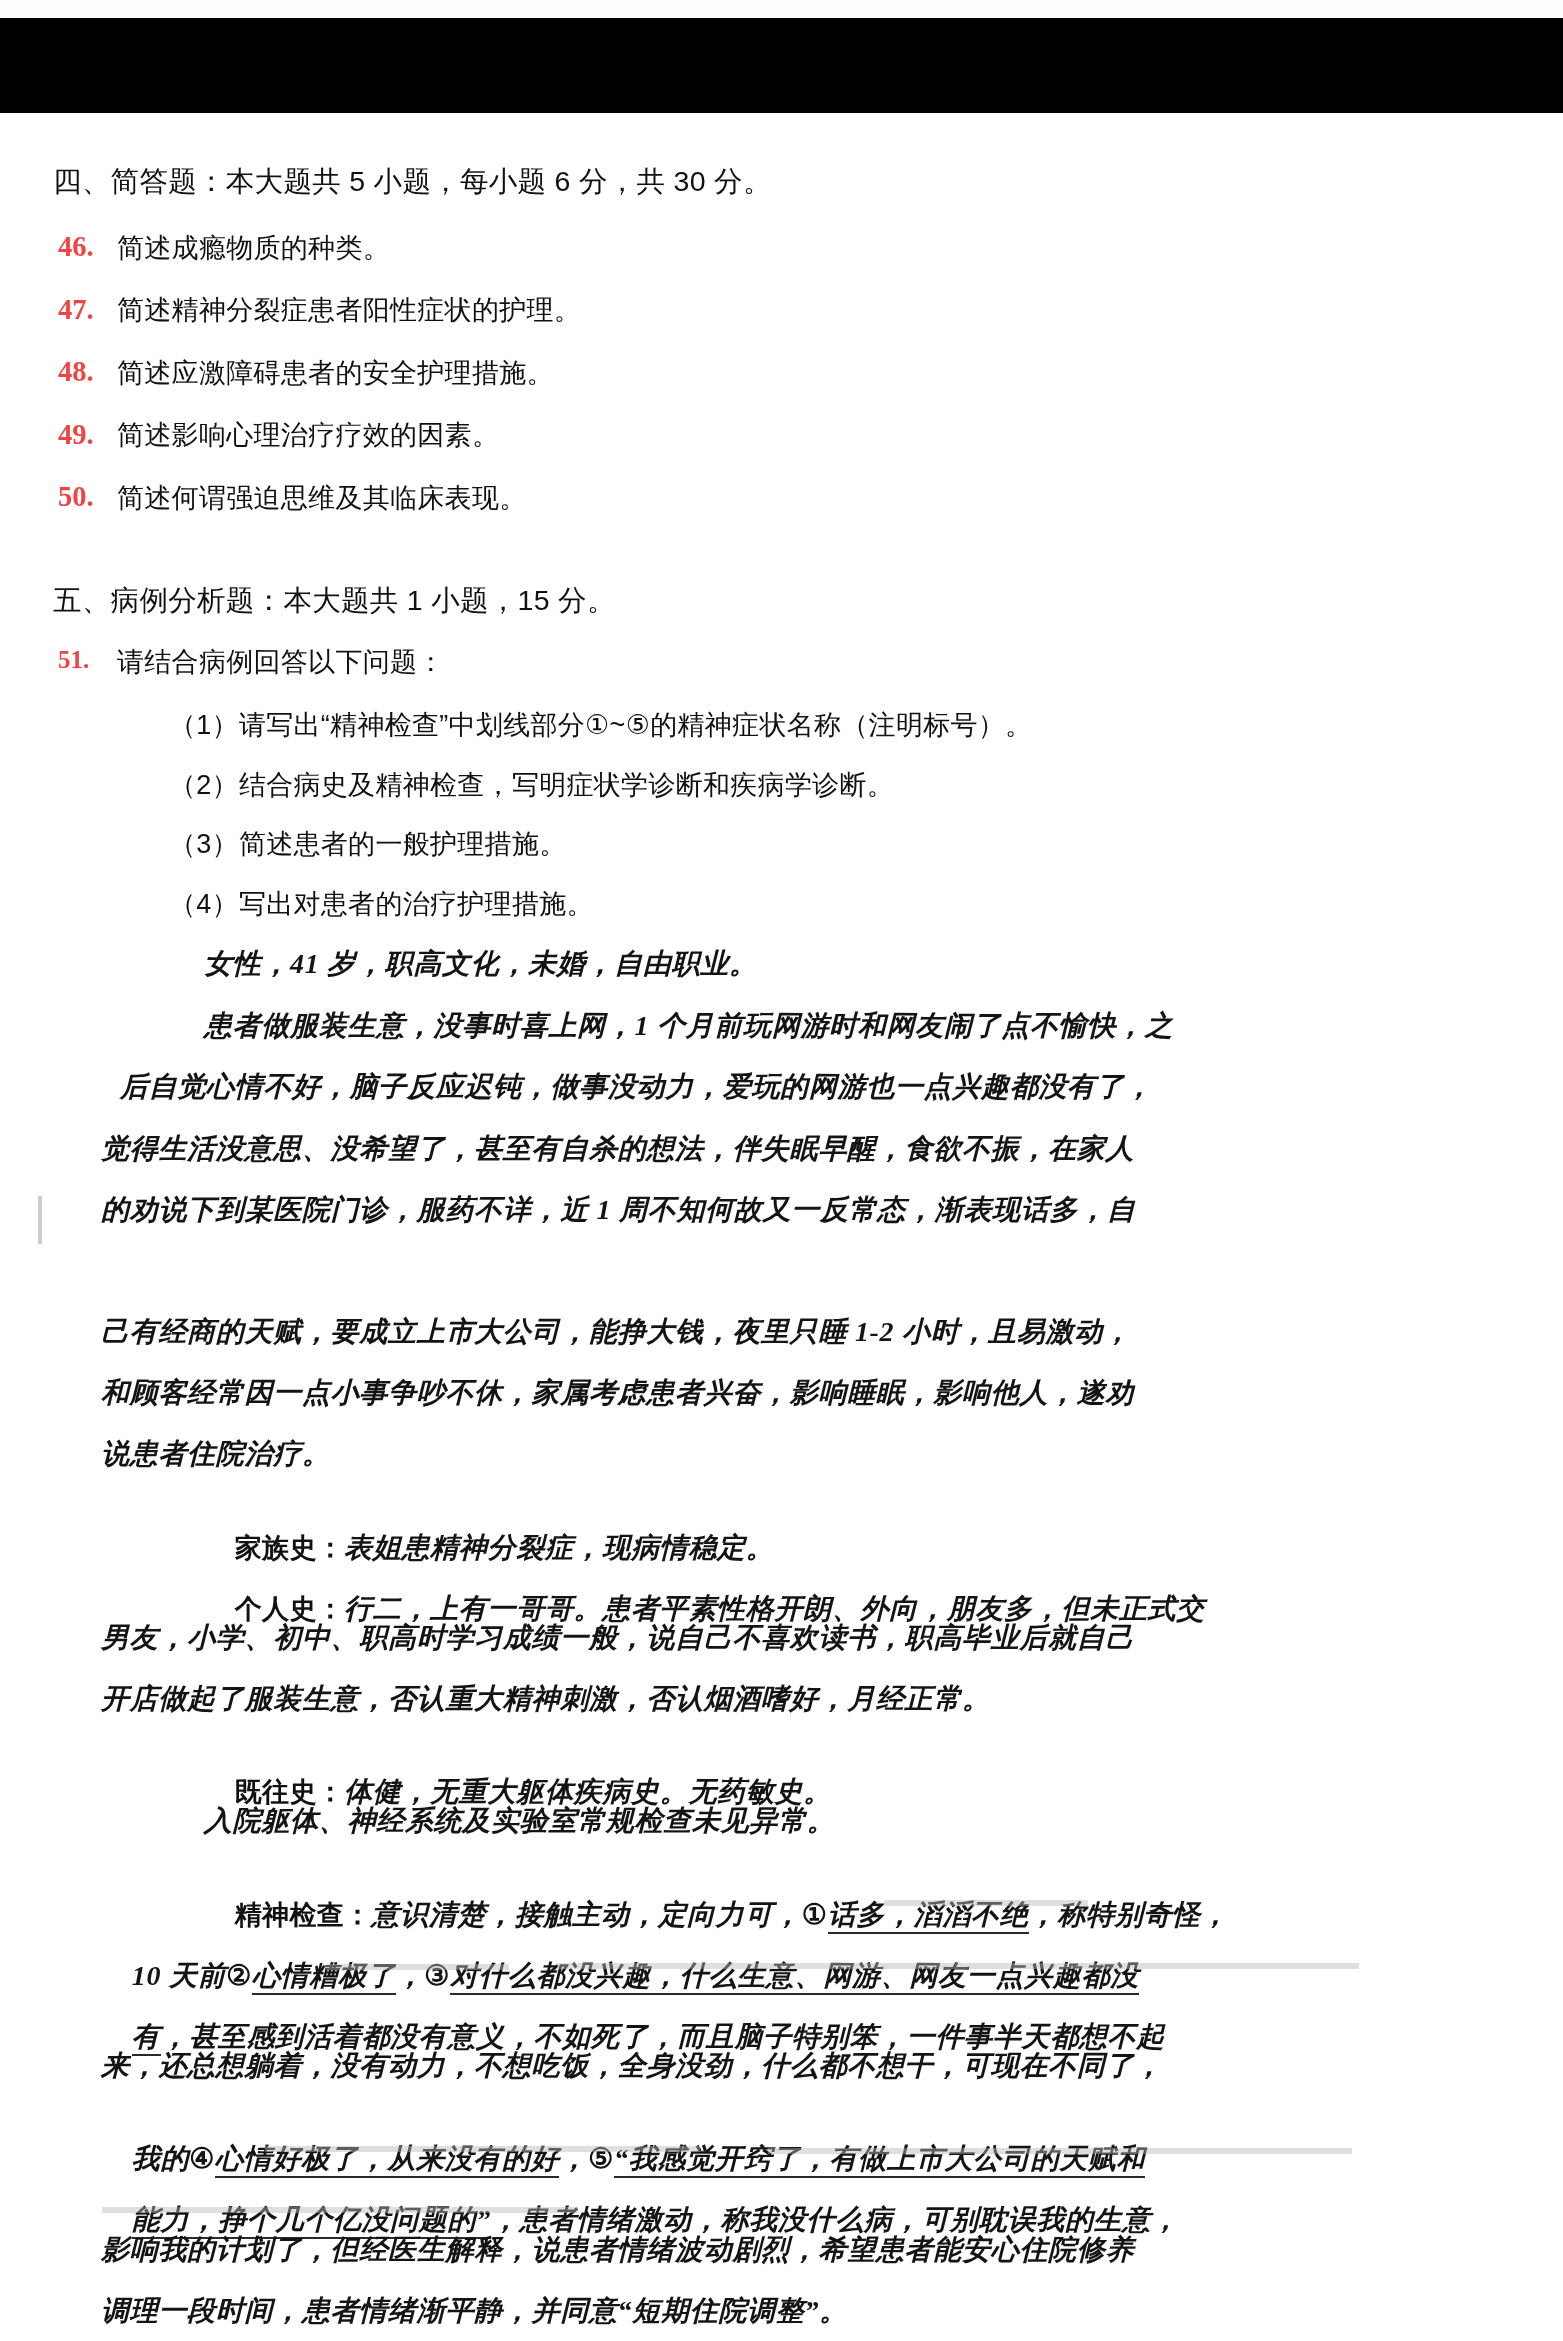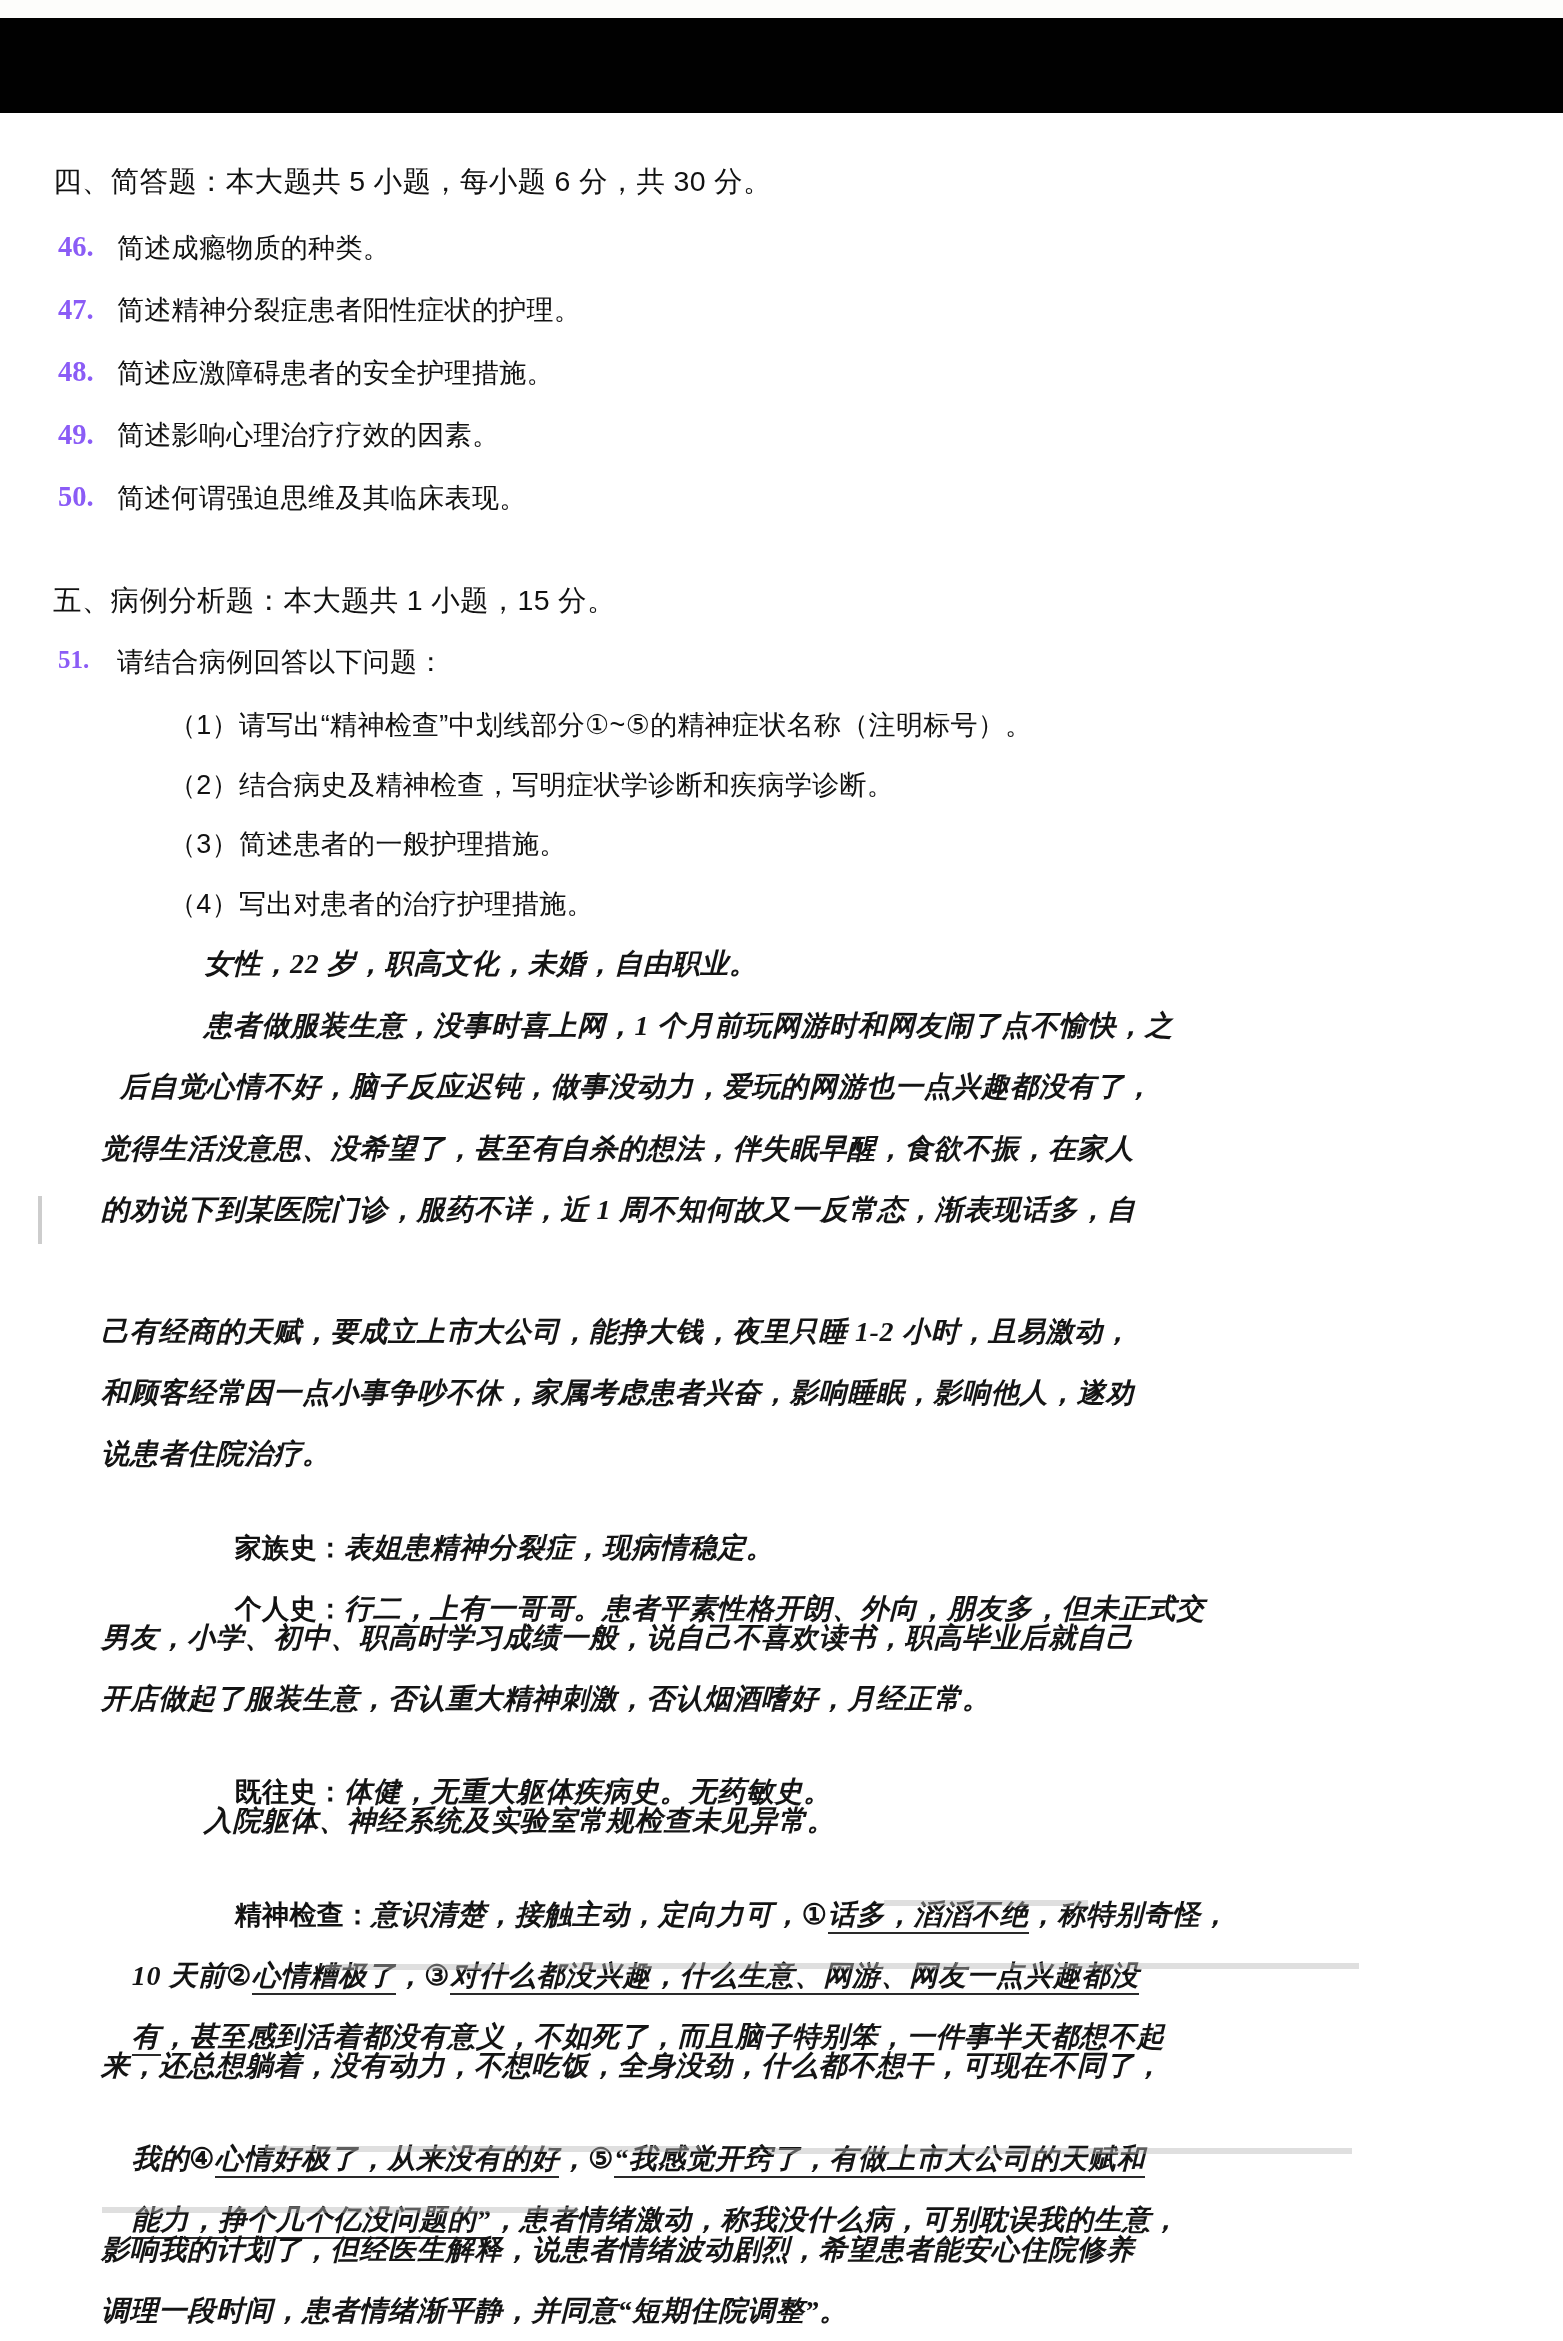--- a/index.html
+++ b/index.html
@@ -49,21 +49,21 @@
     left: 0;
     top: 113px;
     width: 1563px;
     height: 2228px;
     background: #ffffff;
   }
 
   
   .blk {
     position: absolute;
-    color: #8b5cf6;
+    color: #ef4444;
     white-space: pre;
   }
 
   
   .hei {
     font-family: "Liberation Sans", "DejaVu Sans", sans-serif;
     font-weight: normal;
     font-size: 27px;
     letter-spacing: 0.3px;
     color: #111;
@@ -139,21 +139,21 @@
   <div class="blk hei" style="left:53px; top:582px; font-size:28.5px;">五、病例分析题：本大题共 1 小题，15 分。</div>
 
   <div class="blk hei-num" style="left:58px; top:646px; font-size:25px;">51.</div>
   <div class="blk hei" style="left:117px; top:644px;">请结合病例回答以下问题：</div>
 
   <div class="blk hei" style="left:169px; top:707px;">（1）请写出“精神检查”中划线部分①~⑤的精神症状名称（注明标号）。</div>
   <div class="blk hei" style="left:169px; top:767px;">（2）结合病史及精神检查，写明症状学诊断和疾病学诊断。</div>
   <div class="blk hei" style="left:169px; top:826px;">（3）简述患者的一般护理措施。</div>
   <div class="blk hei" style="left:169px; top:886px;">（4）写出对患者的治疗护理措施。</div>
 
-  <div class="blk kai" style="left:204px; top:945px;">女性，22 岁，职高文化，未婚，自由职业。</div>
+  <div class="blk kai" style="left:204px; top:945px;">女性，41 岁，职高文化，未婚，自由职业。</div>
 
   <div class="blk kai" style="left:204px; top:1007px;">患者做服装生意，没事时喜上网，1 个月前玩网游时和网友闹了点不愉快，之</div>
   <div class="blk kai" style="left:101px; top:1068px;margin-left:19px;">后自觉心情不好，脑子反应迟钝，做事没动力，爱玩的网游也一点兴趣都没有了，</div>
   <div class="blk kai" style="left:101px; top:1130px;">觉得生活没意思、没希望了，甚至有自杀的想法，伴失眠早醒，食欲不振，在家人</div>
   <div class="blk kai" style="left:101px; top:1191px;">的劝说下到某医院门诊，服药不详，近 1 周不知何故又一反常态，渐表现话多，自</div>
   <div class="blk kai" style="left:101px; top:1313px;">己有经商的天赋，要成立上市大公司，能挣大钱，夜里只睡 1-2 小时，且易激动，</div>
   <div class="blk kai" style="left:101px; top:1374px;">和顾客经常因一点小事争吵不休，家属考虑患者兴奋，影响睡眠，影响他人，遂劝</div>
   <div class="blk kai" style="left:101px; top:1435px;">说患者住院治疗。</div>
 
   <div class="blk kai" style="left:204px; top:1497px;">

